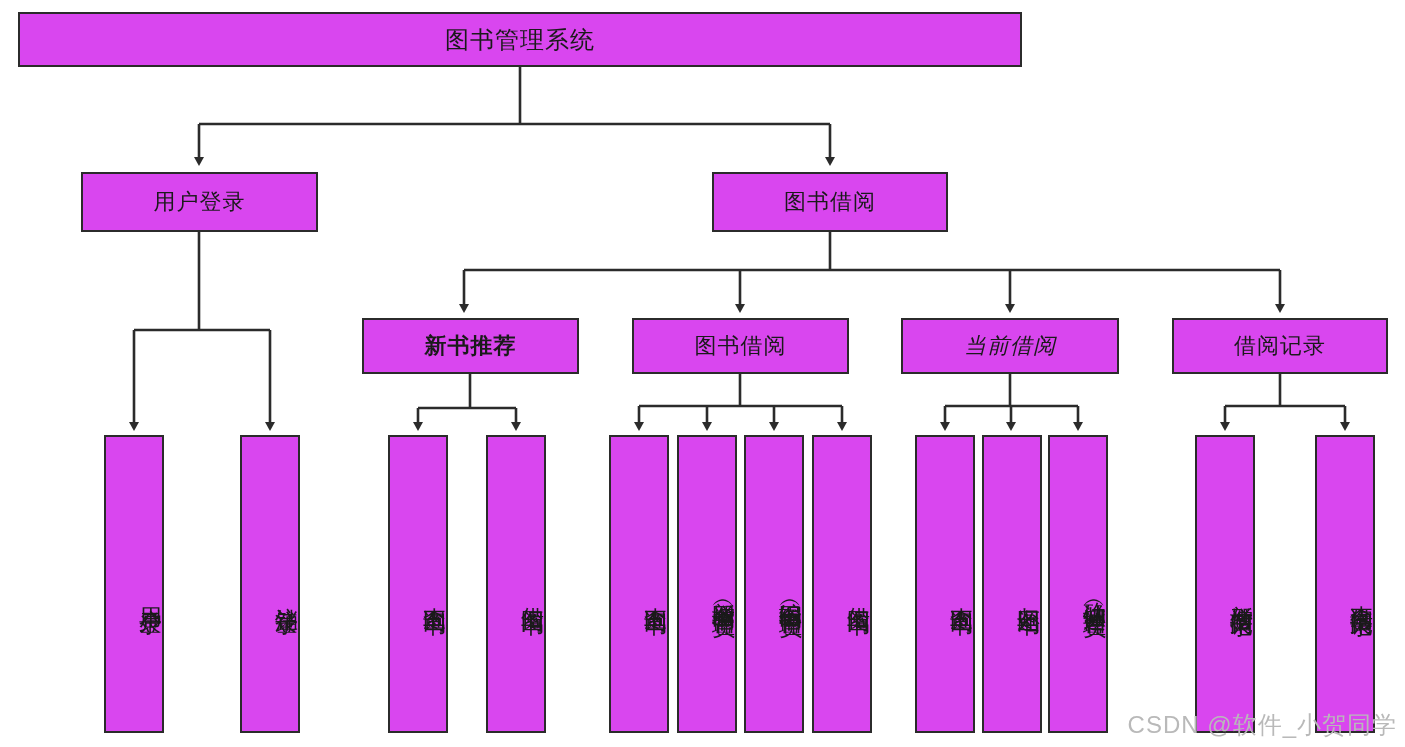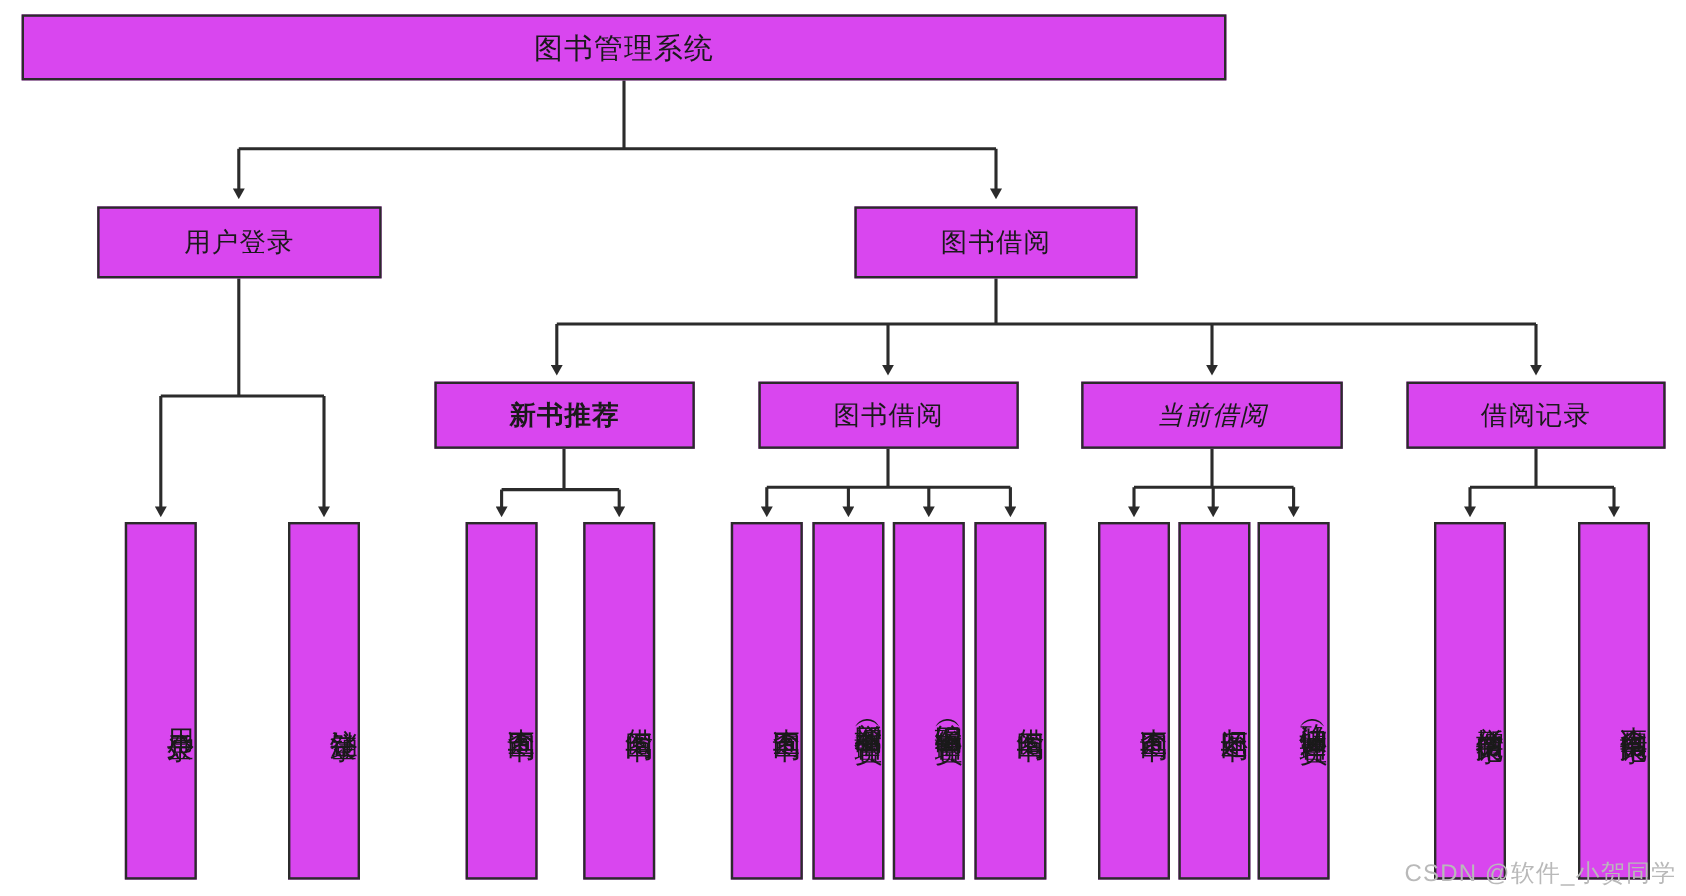--- a/index.html
+++ b/index.html
@@ -53,21 +53,21 @@
     text-orientation: upright;
     line-height: 1.02;
   }
   .node.title {
     font-size: 24px;
   }
   .watermark {
     position: absolute;
     right: 8px;
     bottom: 6px;
-    font-size: 20px;
+    font-size: 24px;
     color: #b9b9b9;
     letter-spacing: 1px;
     user-select: none;
     white-space: nowrap;
   }
 </style>
 </head>
 <body>
 
 <div id="canvas">

